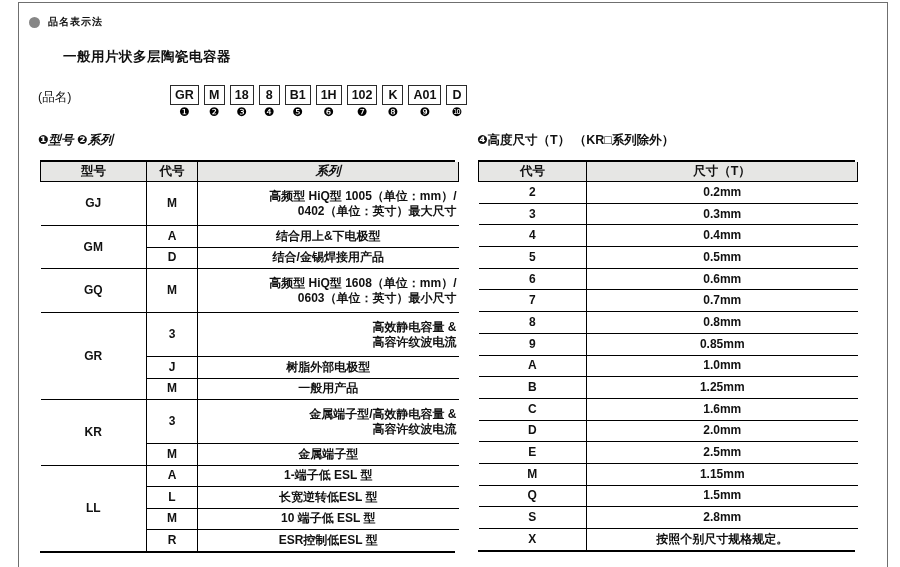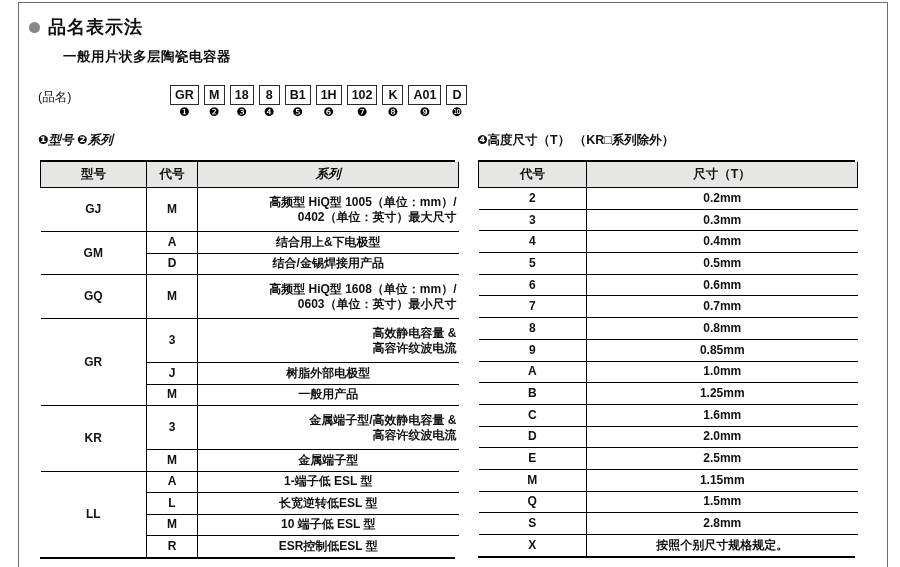--- a/index.html
+++ b/index.html
@@ -6,40 +6,40 @@
   body{
     width:900px;height:567px;background:#ffffff;position:relative;overflow:hidden;
     font-family:"Liberation Sans","DejaVu Sans",sans-serif;color:#111;
   }
   .frame{
     position:absolute;left:18px;top:2px;width:868px;height:565px;
     border-left:1.5px solid #6f6f6f;border-top:1.5px solid #6f6f6f;border-right:1.5px solid #6f6f6f;
   }
   .heading{position:absolute;left:29px;top:15px;display:flex;align-items:center;gap:8px;}
   .bullet{width:11px;height:11px;border-radius:50%;background:#868686;flex:0 0 auto;}
-  .heading-text{font-size:18px;font-weight:bold;letter-spacing:1px;}
+  .heading-text{font-size:10px;font-weight:bold;letter-spacing:1px;}
   .subtitle{position:absolute;left:63px;top:48px;font-size:13.5px;font-weight:bold;letter-spacing:0.5px;}
   .pn-label{position:absolute;left:38px;top:89px;font-size:12.5px;font-weight:normal;}
   .pn-row{position:absolute;left:170px;top:85px;display:flex;gap:5px;align-items:flex-start;}
   .pn-seg{display:flex;flex-direction:column;align-items:center;gap:1px;}
   .pn-box{
     border:1.6px solid #2a2a2a;padding:1px 4px;min-width:11px;text-align:center;
     font-size:12.5px;font-weight:bold;line-height:16px;background:#fff;
   }
   .pn-num{font-size:12px;line-height:13px;color:#000;}
   .sec-label{position:absolute;top:132px;font-size:12.5px;font-weight:bold;}
   .sec-label.left{left:38px;font-style:italic;}
   .sec-label.right{left:477px;}
   .tbl-wrap{position:absolute;top:160px;border-top:2px solid #000;border-bottom:2px solid #000;}
   .left-tbl{left:40px;width:415px;}
   .right-tbl{left:478px;width:377px;}
   table{border-collapse:collapse;width:100%;table-layout:fixed;font-weight:bold;}
   th{
     background:#e6e6e4;border:1px solid #000;border-top:none;
-    font-size:12.5px;height:25px;padding:0;text-align:center;
+    font-size:12.5px;height:19px;padding:0;text-align:center;
   }
   td{
     border-top:1px solid #000;padding:0 2px;text-align:center;vertical-align:middle;
     font-size:12px;line-height:15px;height:20.5px;white-space:pre-line;
   }
   .right-tbl td{height:20.7px;}
   td.c-model,td.c-code{border-right:1px solid #000;}
   td.tall{height:43px;text-align:right;}
   .left-tbl th:nth-child(1){width:105px;}
   .left-tbl th:nth-child(2){width:50px;}

